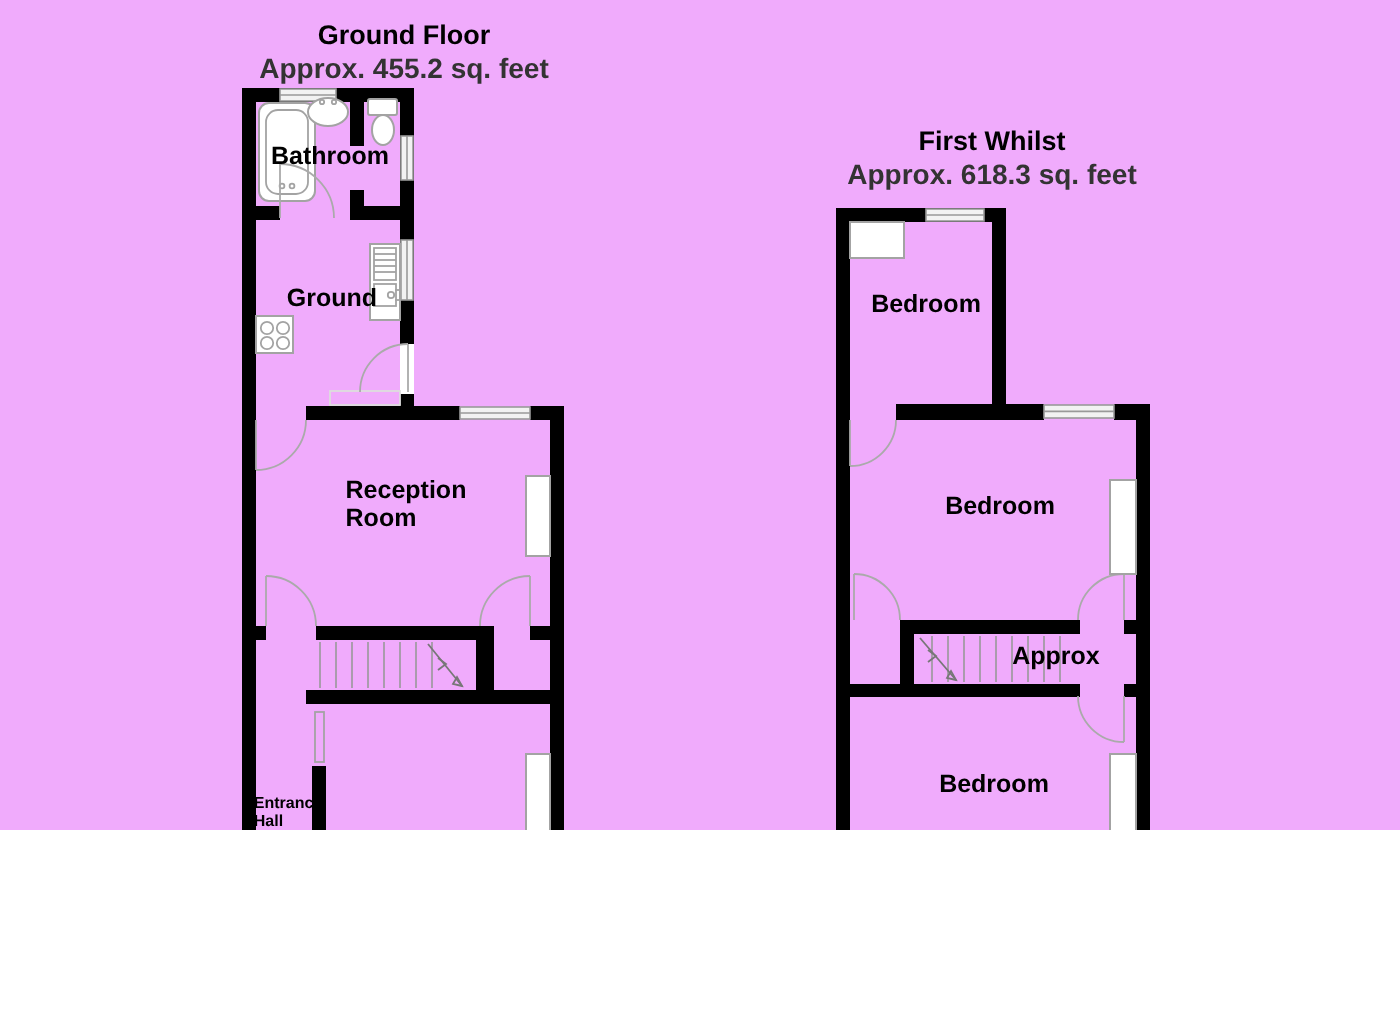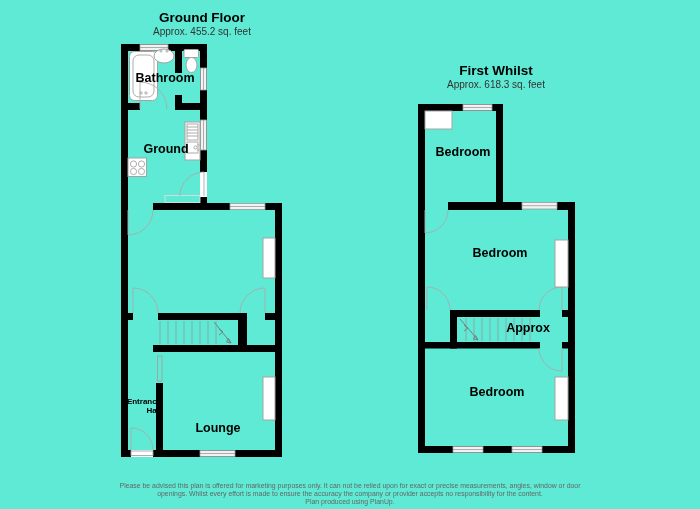--- a/index.html
+++ b/index.html
@@ -1,21 +1,21 @@
 <!DOCTYPE html>
 <html><head>
 <meta charset="utf-8">
 <style>
   html,body{margin:0;padding:0;background:#fff;}
-  #canvas{position:relative;width:700px;height:509px;background:#5eead4;overflow:hidden;
+  #canvas{position:relative;width:700px;height:415px;background:#f0abfc;overflow:hidden;
           font-family:"Liberation Sans", sans-serif;color:#000;}
   .title{position:absolute;transform:translateX(-50%);font-size:13.5px;font-weight:bold;white-space:nowrap;}
-  .subtitle{position:absolute;transform:translateX(-50%);font-size:10px;color:#333;white-space:nowrap;}
+  .subtitle{position:absolute;transform:translateX(-50%);font-size:14px;color:#333;white-space:nowrap;font-weight:bold;}
   .room-label{position:absolute;transform:translateX(-50%);font-size:12.5px;font-weight:bold;
-              text-align:right;line-height:1.12;white-space:pre-line;}
+              text-align:left;line-height:1.12;white-space:pre-line;}
   .room-label.small{font-size:8px;}
   .footer-total{position:absolute;left:0;width:700px;text-align:center;font-size:12.5px;}
   .footer-small{position:absolute;left:0;width:700px;text-align:center;font-size:6.9px;color:#666;line-height:1.1;}
   svg{position:absolute;overflow:visible;}
   .wall{fill:#000;stroke:none;}
   .fix{fill:#fff;stroke:#a3a3a3;stroke-width:1;}
   .fixthin{fill:none;stroke:#a3a3a3;stroke-width:0.9;}
   .win{fill:#f2f2f2;stroke:#999;stroke-width:0.8;}
   .winline{stroke:#999;stroke-width:0.8;}
   .arc{fill:none;stroke:#aaa;stroke-width:0.9;}
@@ -231,20 +231,22 @@
       <path class="dir" d="M78,244 l-4.5,-1 l2,-3.5 Z" fill="#777"></path>
     </g>
 
     <rect class="fix" x="25" y="15" width="27" height="18"></rect>
     <rect class="fix" x="155" y="144" width="13" height="47"></rect>
     <rect class="fix" x="155" y="281" width="13" height="43"></rect>
   </svg>
 
   <div class="room-label" style="left:165px;top:71px;">Bathroom</div>
   <div class="room-label" style="left:166px;top:142px;">Ground</div>
+  <div class="room-label" style="left:203px;top:238px;">Reception
+Room</div>
   <div class="room-label" style="left:218px;top:382px;margin-top:39px;">Lounge</div>
   <div class="room-label small" style="left:144px;top:398px;">Entrance
 Hall</div>
 
   <div class="room-label" style="left:463px;top:145px;">Bedroom</div>
   <div class="room-label" style="left:500px;top:246px;">Bedroom</div>
   <div class="room-label" style="left:528px;top:321px;">Approx</div>
   <div class="room-label" style="left:497px;top:385px;">Bedroom</div>
 
   <div class="footer-small" style="top:482px;">Please be advised this plan is offered for marketing purposes only. It can not be relied upon for exact or precise measurements, angles, window or door</div>

